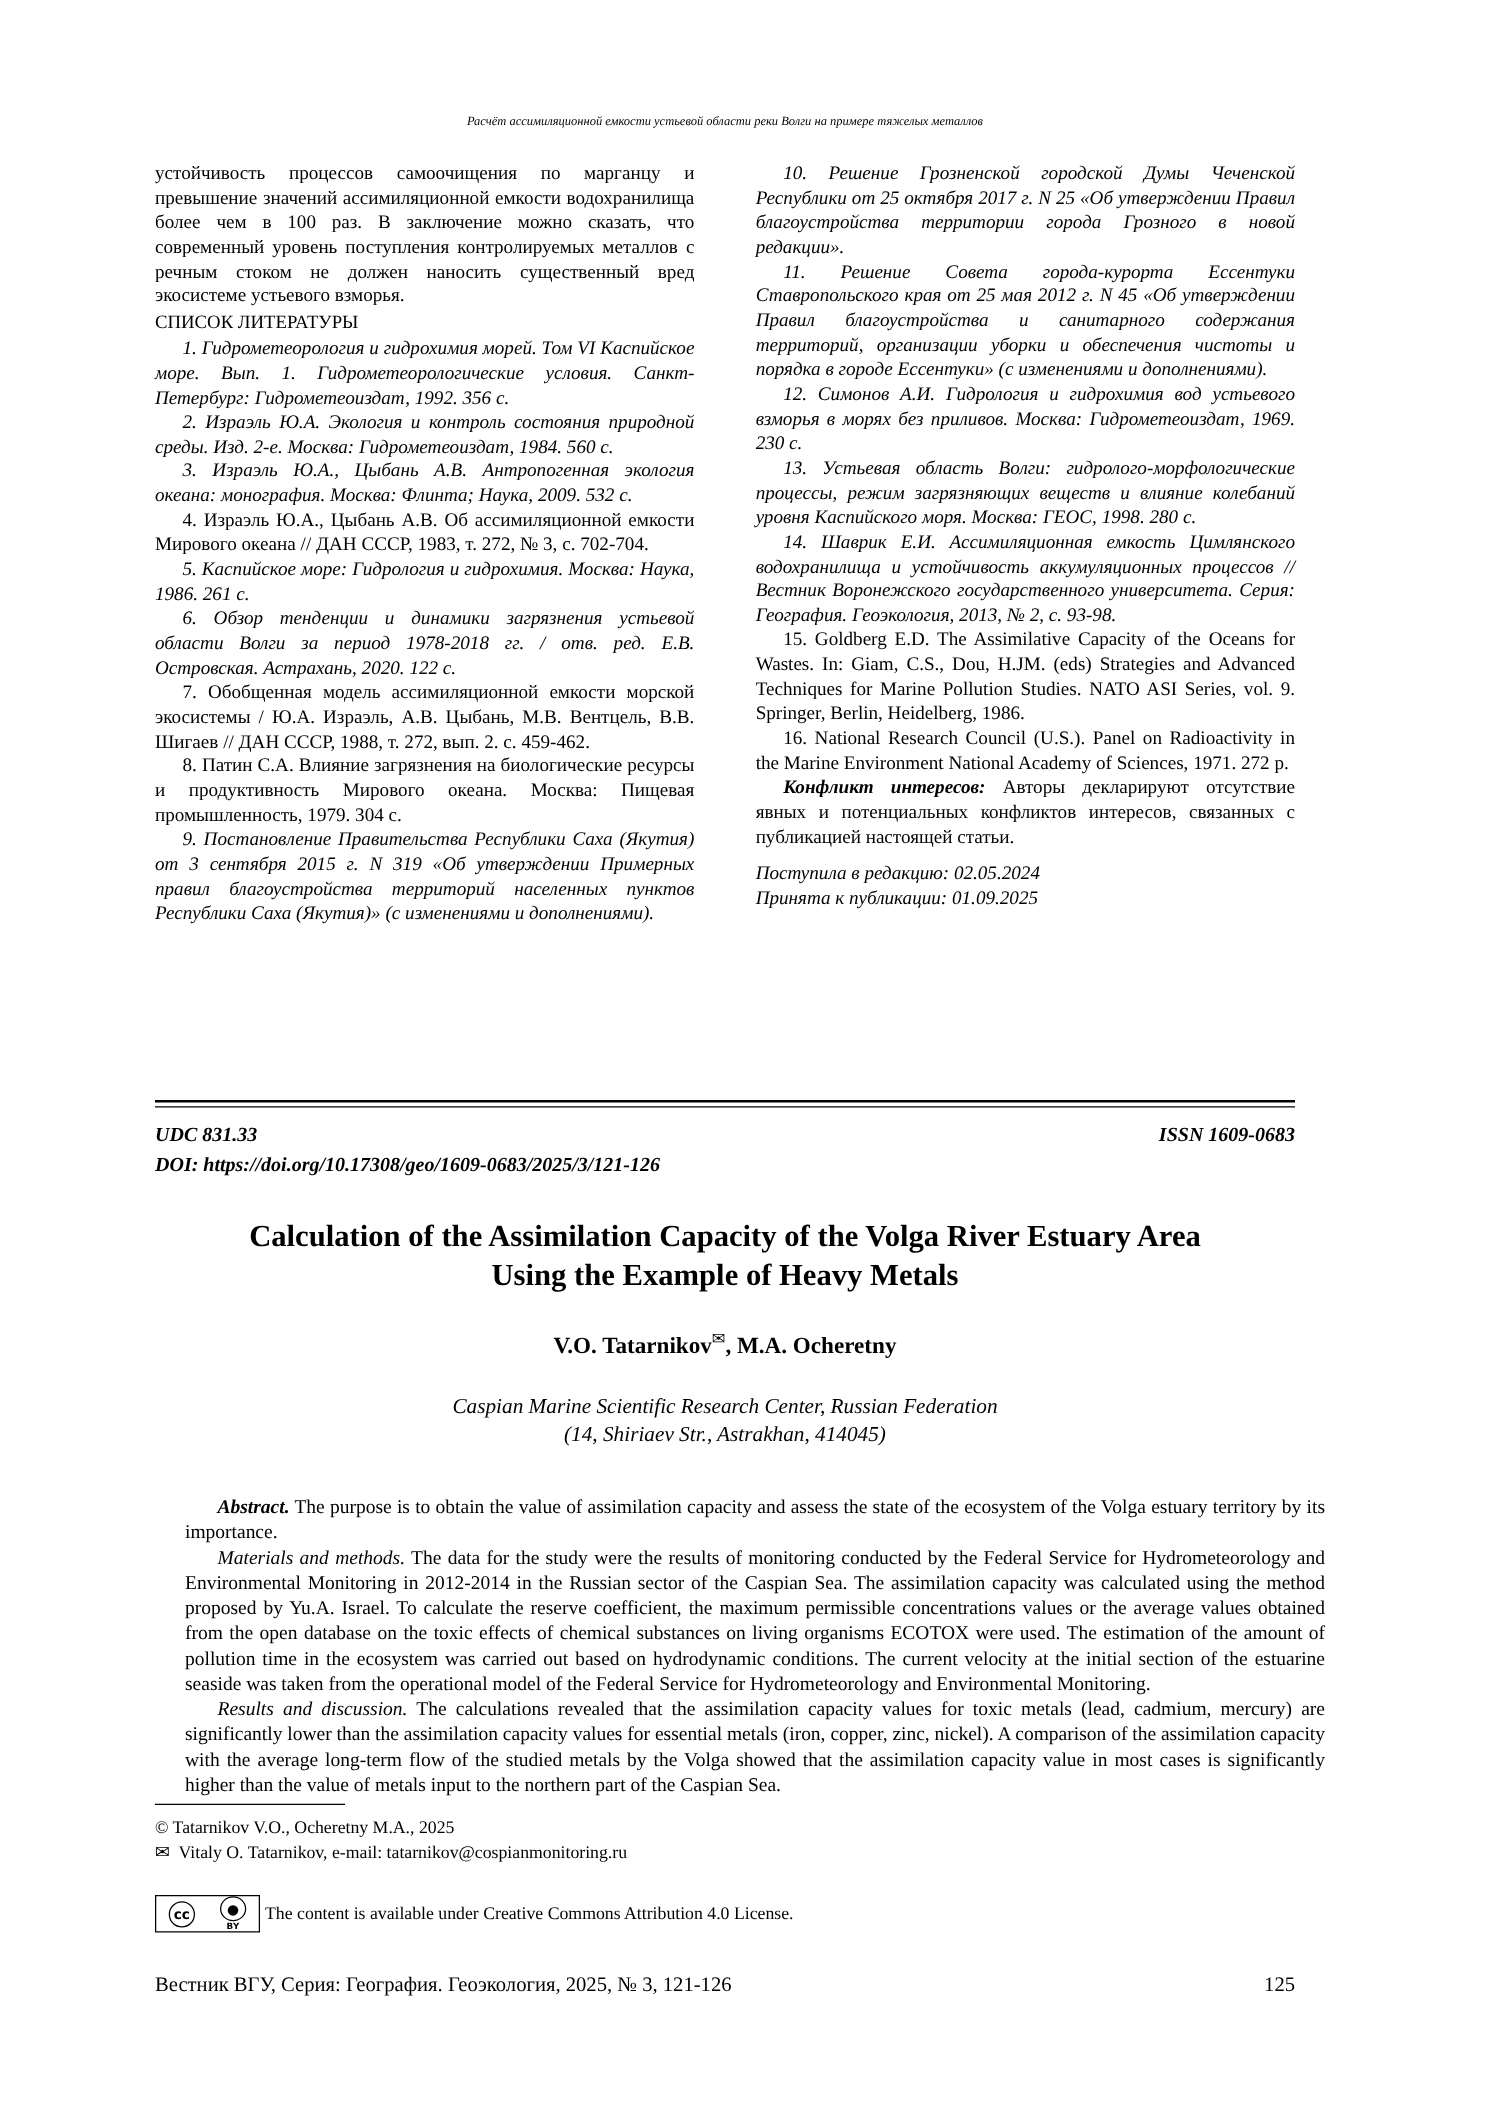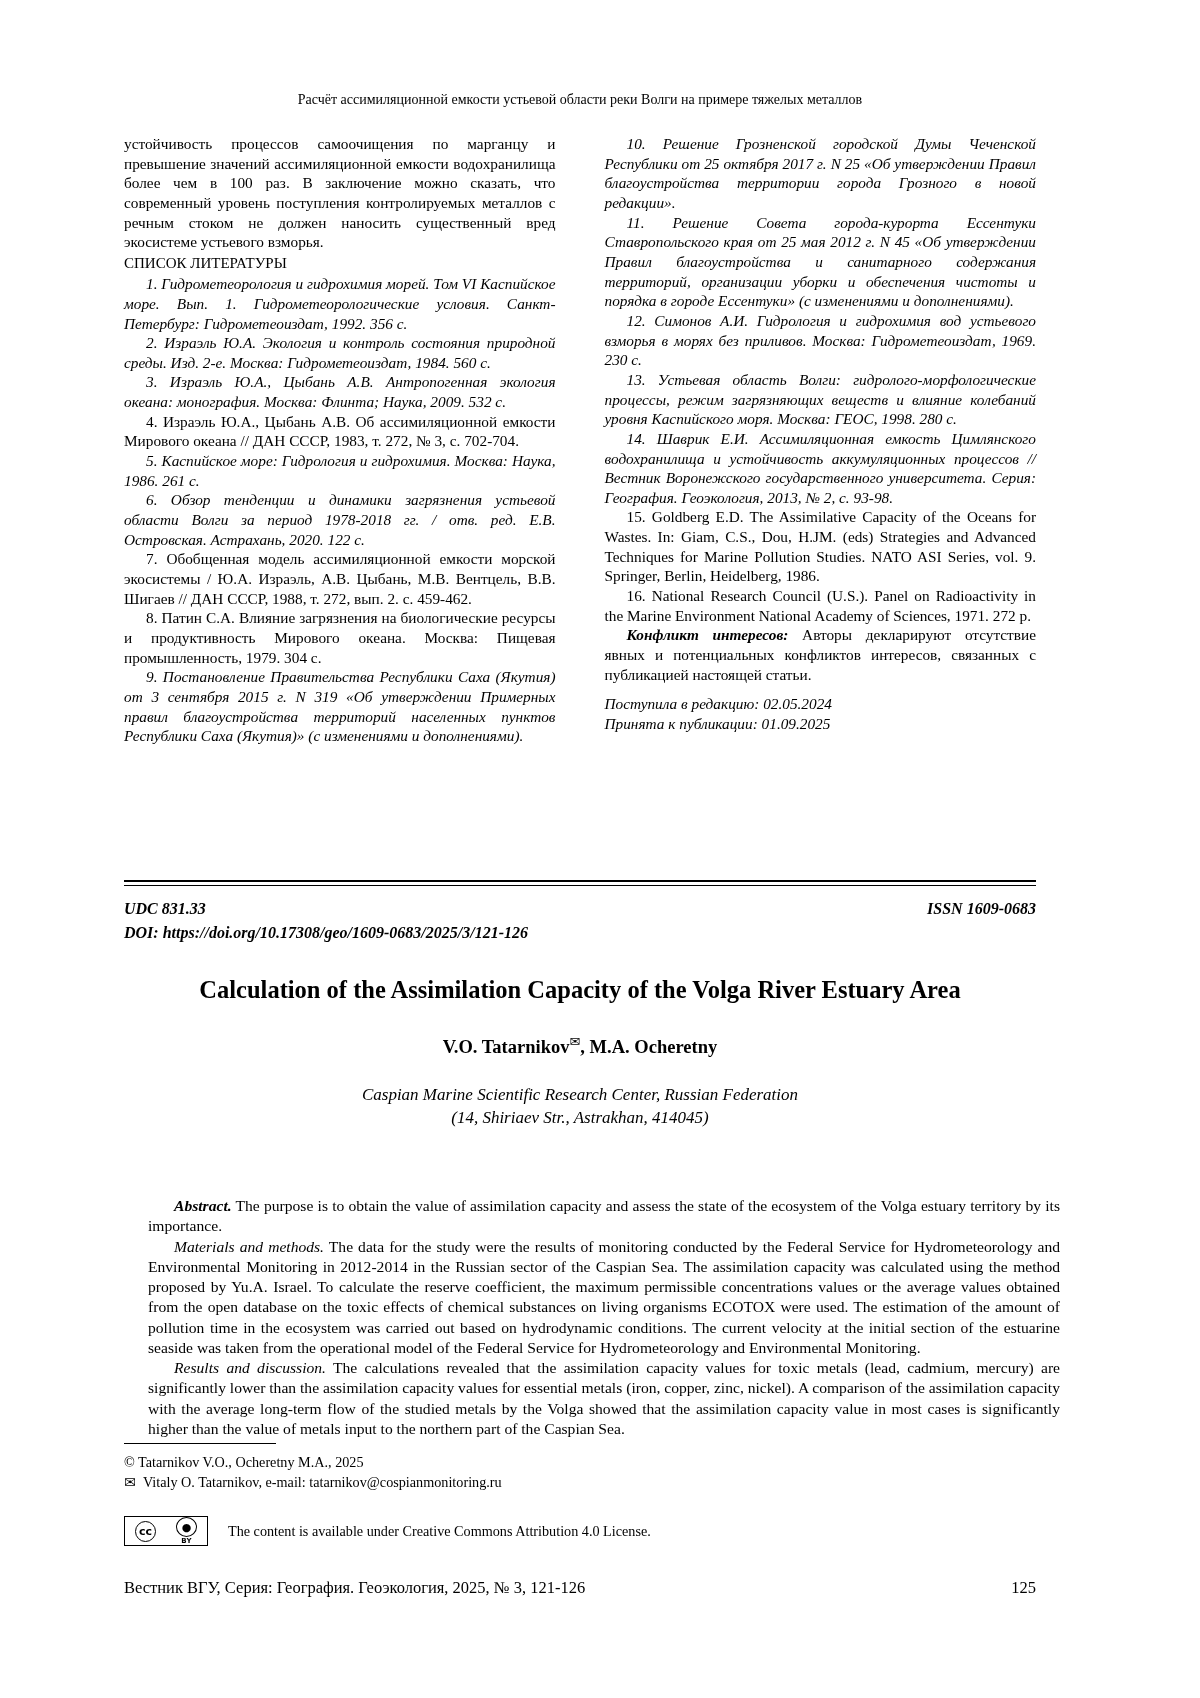--- a/index.html
+++ b/index.html
@@ -23,21 +23,22 @@
     box-sizing: border-box;
   }
   .content {
     position: absolute;
     left: 124px;
     top: 92px;
     width: 912px;
   }
   .running-head {
     text-align: center;
-    font-size: 14px;
+    font-style: italic;
+    font-size: 10px;
     margin-bottom: 26px;
   }
   .cols {
     display: flex;
     gap: 49px;
   }
   .col {
     width: 439px;
     font-size: 15.3px;
     line-height: 1.285;
@@ -150,21 +151,21 @@
     font-size: 14.2px;
     line-height: 1.42;
   }
   .fn-line { display: flex; align-items: baseline; gap: 7px; text-align: center; }
   .cc-row {
     position: absolute;
     left: 124px;
     top: 1516px;
     display: flex;
     align-items: center;
-    gap: 20px;
+    gap: 4px;
     font-size: 14.2px;
   }
   .cc-badge {
     width: 84px;
     height: 30px;
     border: 1px solid #000;
     display: flex;
     background: #fff;
     box-sizing: border-box;
   }
@@ -240,20 +241,21 @@
 
   <div class="meta-row">
     <span>UDC 831.33</span>
     <span>ISSN 1609-0683</span>
   </div>
   <div class="doi-row">DOI: https://doi.org/10.17308/geo/1609-0683/2025/3/121-126</div>
 
   <div class="title-block">
     <div class="paper-title">
       <div>Calculation of the Assimilation Capacity of the Volga River Estuary Area</div>
+      <div>Using the Example of Heavy Metals</div>
     </div>
     <div class="authors"><span>V.O. Tatarnikov</span><span class="env-sup envelope">✉</span><span>, M.A. Ocheretny</span></div>
     <div class="affil">
       <div>Caspian Marine Scientific Research Center, Russian Federation</div>
       <div>(14, Shiriaev Str., Astrakhan, 414045)</div>
     </div>
   </div>
 
   <div class="abstract">
     <p><span class="bi">Abstract.</span><span> The purpose is to obtain the value of assimilation capacity and assess the state of the ecosystem of the Volga estuary territory by its importance.</span></p>

